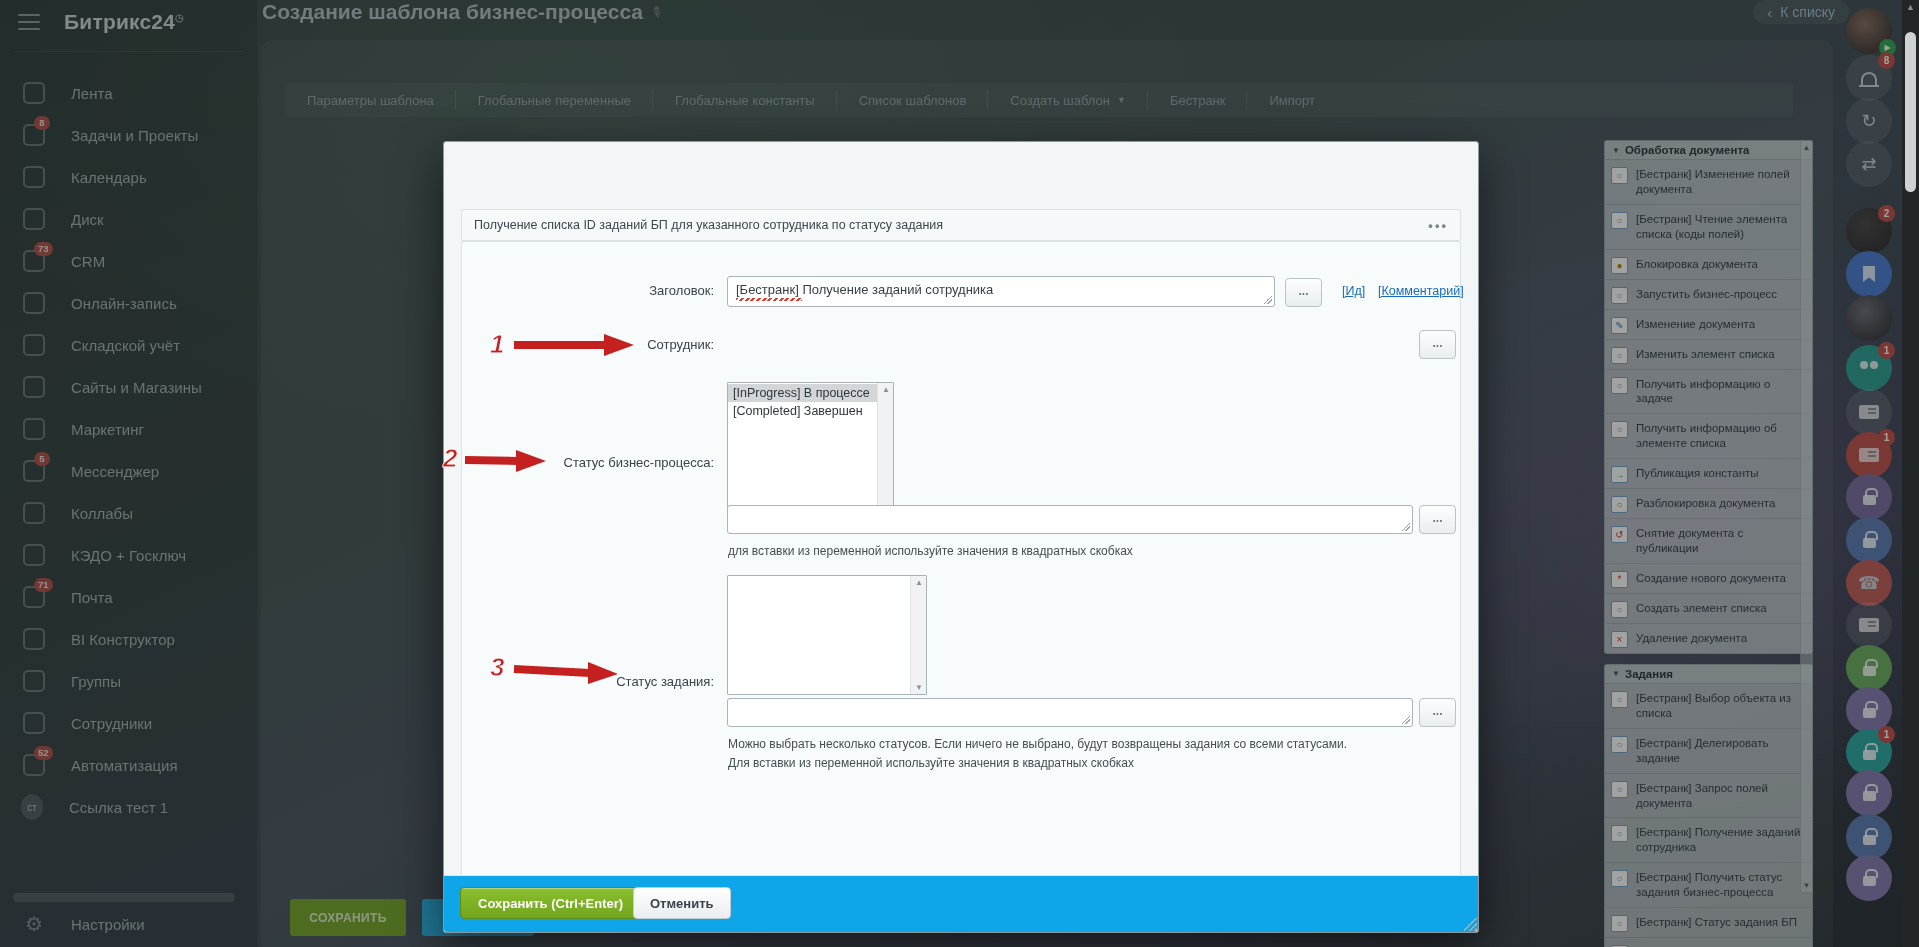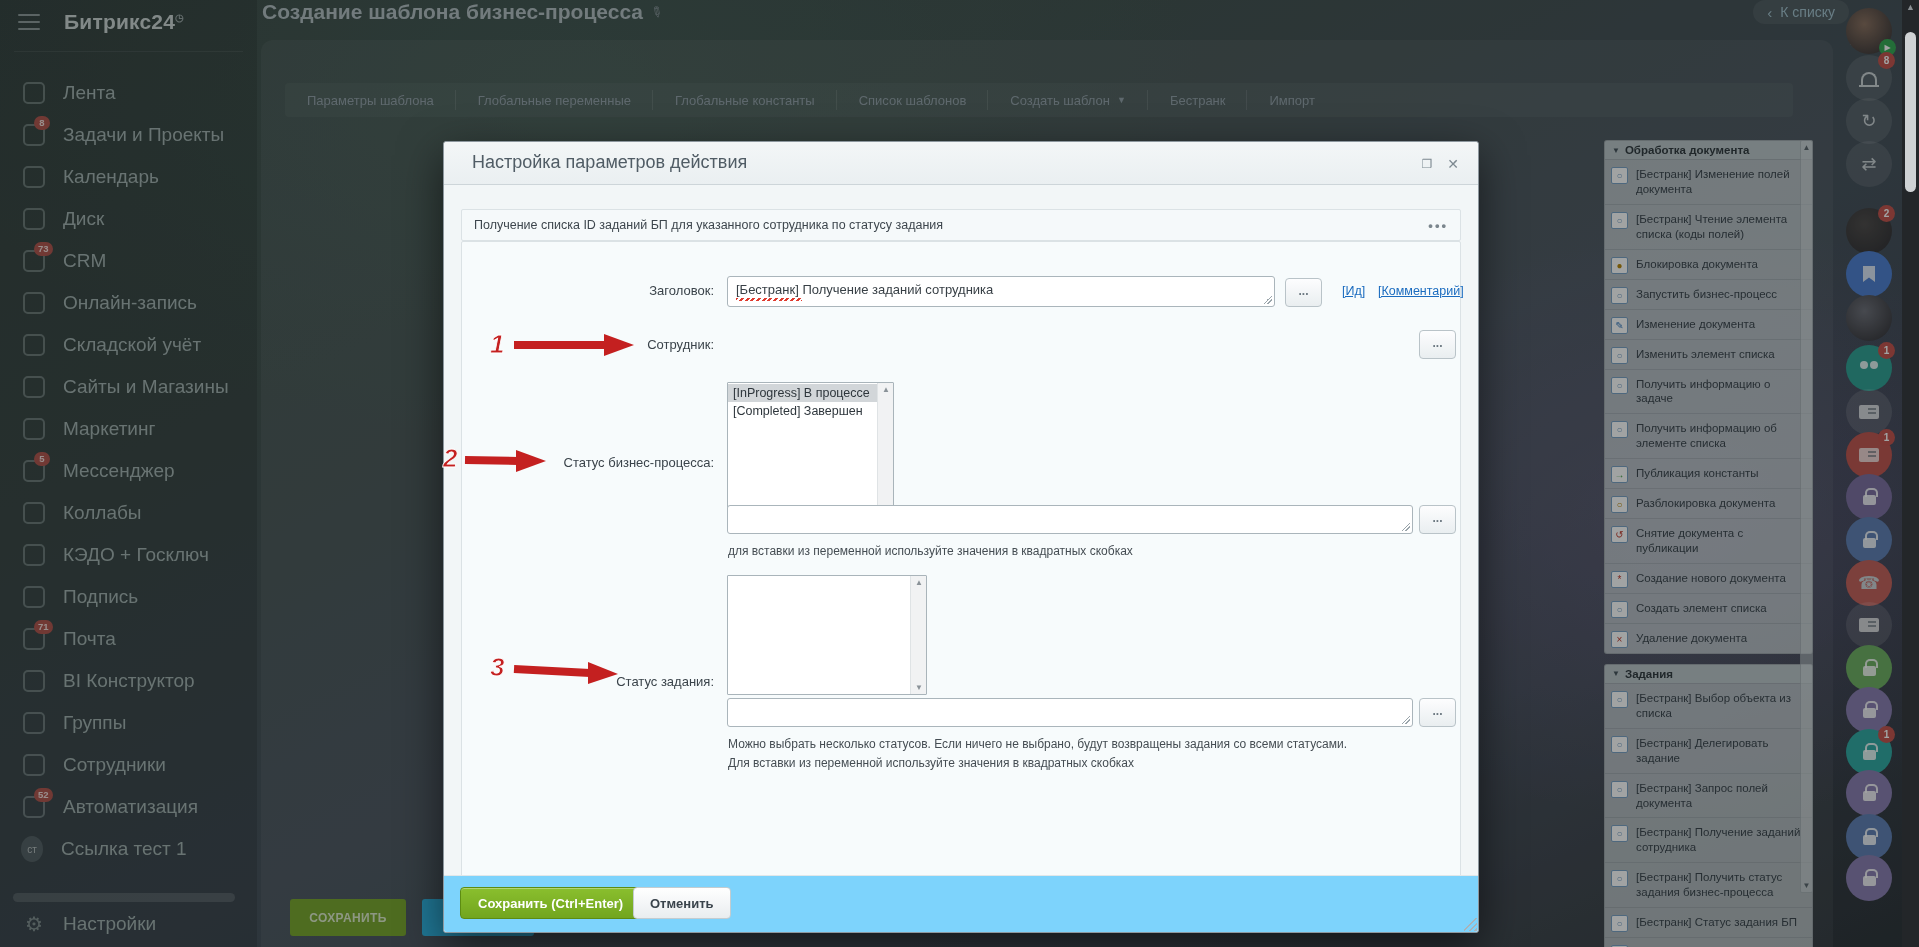--- a/index.html
+++ b/index.html
@@ -22,21 +22,21 @@
   .logo sup { font-size:10px; color:#9aa5a4; }
   .sb-sep { position:absolute; left:14px; right:14px; top:51px; height:1px; background:rgba(255,255,255,0.08); }
   .sb-menu { position:absolute; left:0; top:72px; width:257px; }
   .sb-item { position:relative; height:42px; display:flex; align-items:center; cursor:pointer; }
   .sb-ico { position:relative; width:22px; height:22px; margin-left:23px; flex:0 0 22px;
     border:2px solid rgba(170,184,182,0.55); border-radius:5px; opacity:.85; }
   .sb-ico.av { border:none; background:rgba(150,160,162,0.35); border-radius:50%;
     width:26px; height:26px; margin-left:21px; display:flex; align-items:center; justify-content:center;
     color:#cfd6d6; font-size:10px; }
   .sb-ico.gear { border:none; font-size:20px; color:rgba(170,184,182,0.75); line-height:22px; text-align:center; }
-  .sb-lab { margin-left:18px; font-size:19px; color:#a4b2b0; white-space:nowrap; }
+  .sb-lab { margin-left:26px; font-size:15px; color:#a4b2b0; white-space:nowrap; }
   .sb-badge { position:absolute; left:34px; top:2px; min-width:16px; height:14px; padding:0 4px;
     background:#b2544d; color:#f3ddda; font-size:9.5px; font-weight:bold; line-height:14px;
     text-align:center; border-radius:8px; }
   .sb-pill { position:absolute; left:13px; top:893px; width:222px; height:9px;
     background:rgba(255,255,255,0.14); border-radius:5px; }
   .sb-settings { position:absolute; left:0; top:903px; width:257px; }
 
   
   .page-title-row { position:absolute; left:262px; top:0px; z-index:4; display:flex; align-items:center; gap:8px; }
   .page-title { font-size:21px; font-weight:bold; color:#b3bec2; }
@@ -144,21 +144,21 @@
   .fhint { position:absolute; font-size:12px; color:#454d53; }
   .sel-list { position:absolute; background:#fff; border:1px solid #a9b4ba; border-radius:1px; overflow:hidden; }
   .sel-opts { position:absolute; left:0; top:0; right:16px; bottom:0; padding-top:1px; }
   .sel-opt { padding:2px 5px; font-size:12.5px; color:#2e363c; white-space:nowrap; cursor:pointer; }
   .sel-opt.sel { background:#d2d6d9; }
   .sel-sb { position:absolute; right:0; top:0; bottom:0; width:16px; background:#f1f2f3; border-left:1px solid #dfe3e5; }
   .sel-sb .up, .sel-sb .dn { position:absolute; left:0; width:16px; text-align:center; font-size:8px; color:#8a9298; cursor:pointer; }
   .sel-sb .up { top:2px; } .sel-sb .dn { bottom:2px; }
   .squig { position:absolute; height:3px;
     background:repeating-linear-gradient(135deg,#e03b2f 0 2px,transparent 2px 4px); }
-  .m-footer { position:absolute; left:0; right:0; bottom:0; height:57px; background:#7dd3fc;
+  .m-footer { position:absolute; left:0; right:0; bottom:0; height:57px; background:#0ea5e9;
     border-top:1px solid #e1e7e9; border-radius:0 0 3px 3px; }
   .btn-save { position:absolute; left:16px; top:11px; height:32px; padding:0 17px;
     background:linear-gradient(#8abf2e,#72a51e); border:1px solid #5d8c12; border-radius:4px;
     color:#fff; font-weight:bold; font-size:13px; cursor:pointer; box-shadow:inset 0 1px 0 rgba(255,255,255,0.35); }
   .btn-cancel { position:absolute; left:189px; top:11px; height:32px; padding:0 16px;
     background:linear-gradient(#ffffff,#e9edef); border:1px solid #c3ccd0; border-radius:4px;
     color:#39434b; font-weight:bold; font-size:13px; cursor:pointer; }
   .m-grip { position:absolute; right:1px; bottom:1px; width:13px; height:13px;
     background:linear-gradient(135deg,transparent 45%,#a9b2b8 45%,#a9b2b8 53%,transparent 53%,transparent 66%,#a9b2b8 66%,#a9b2b8 74%,transparent 74%,transparent 87%,#a9b2b8 87%); }
 
@@ -224,24 +224,20 @@
           <span class="sb-badge">5</span>
           <span class="sb-lab">Мессенджер</span>
         </div>
         <div class="sb-item">
           <span class="sb-ico"></span>
           <span class="sb-lab">Коллабы</span>
         </div>
         <div class="sb-item">
           <span class="sb-ico"></span>
           <span class="sb-lab">КЭДО + Госключ</span>
-        </div>
-        <div class="sb-item">
-          <span class="sb-ico"></span>
-          <span class="sb-lab">Подпись</span>
         </div>
         <div class="sb-item">
           <span class="sb-ico"></span>
           <span class="sb-badge">71</span>
           <span class="sb-lab">Почта</span>
         </div>
         <div class="sb-item">
           <span class="sb-ico"></span>
           <span class="sb-lab">BI Конструктор</span>
         </div>
@@ -426,25 +422,20 @@
     </div>
 
   <div class="overlay"></div>
 
   <div class="pg-scroll">
     <span class="up">▲</span>
     <div class="thumb"></div>
   </div>
 
   <div class="modal">
-    <div class="m-titlebar">
-      <span class="m-title">Настройка параметров действия</span>
-      <span class="m-winbtn m-max">❐</span>
-      <span class="m-winbtn m-close">✕</span>
-    </div>
 
     <div class="m-sub">
       <span>Получение списка ID заданий БП для указанного сотрудника по статусу задания</span>
       <span class="m-sub-dots">•••</span>
     </div>
 
     <div class="m-form">
 
       <label class="flabel" style="right:746px; top:41px">Заголовок:</label>
       <div class="fta" style="left:265px; top:34px; width:548px; height:31px">

